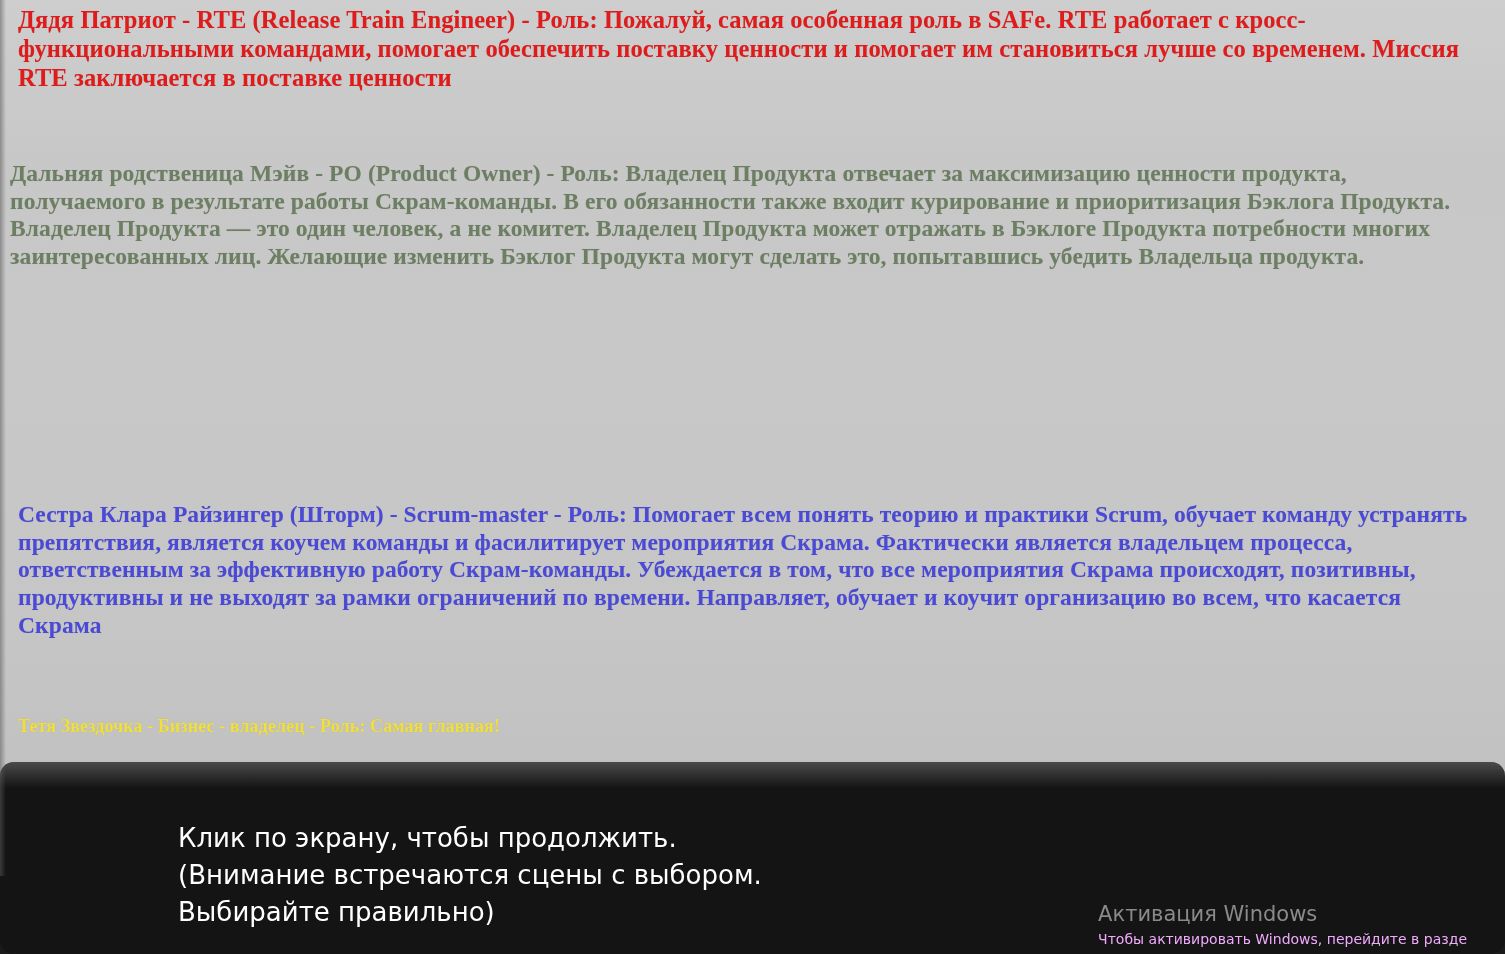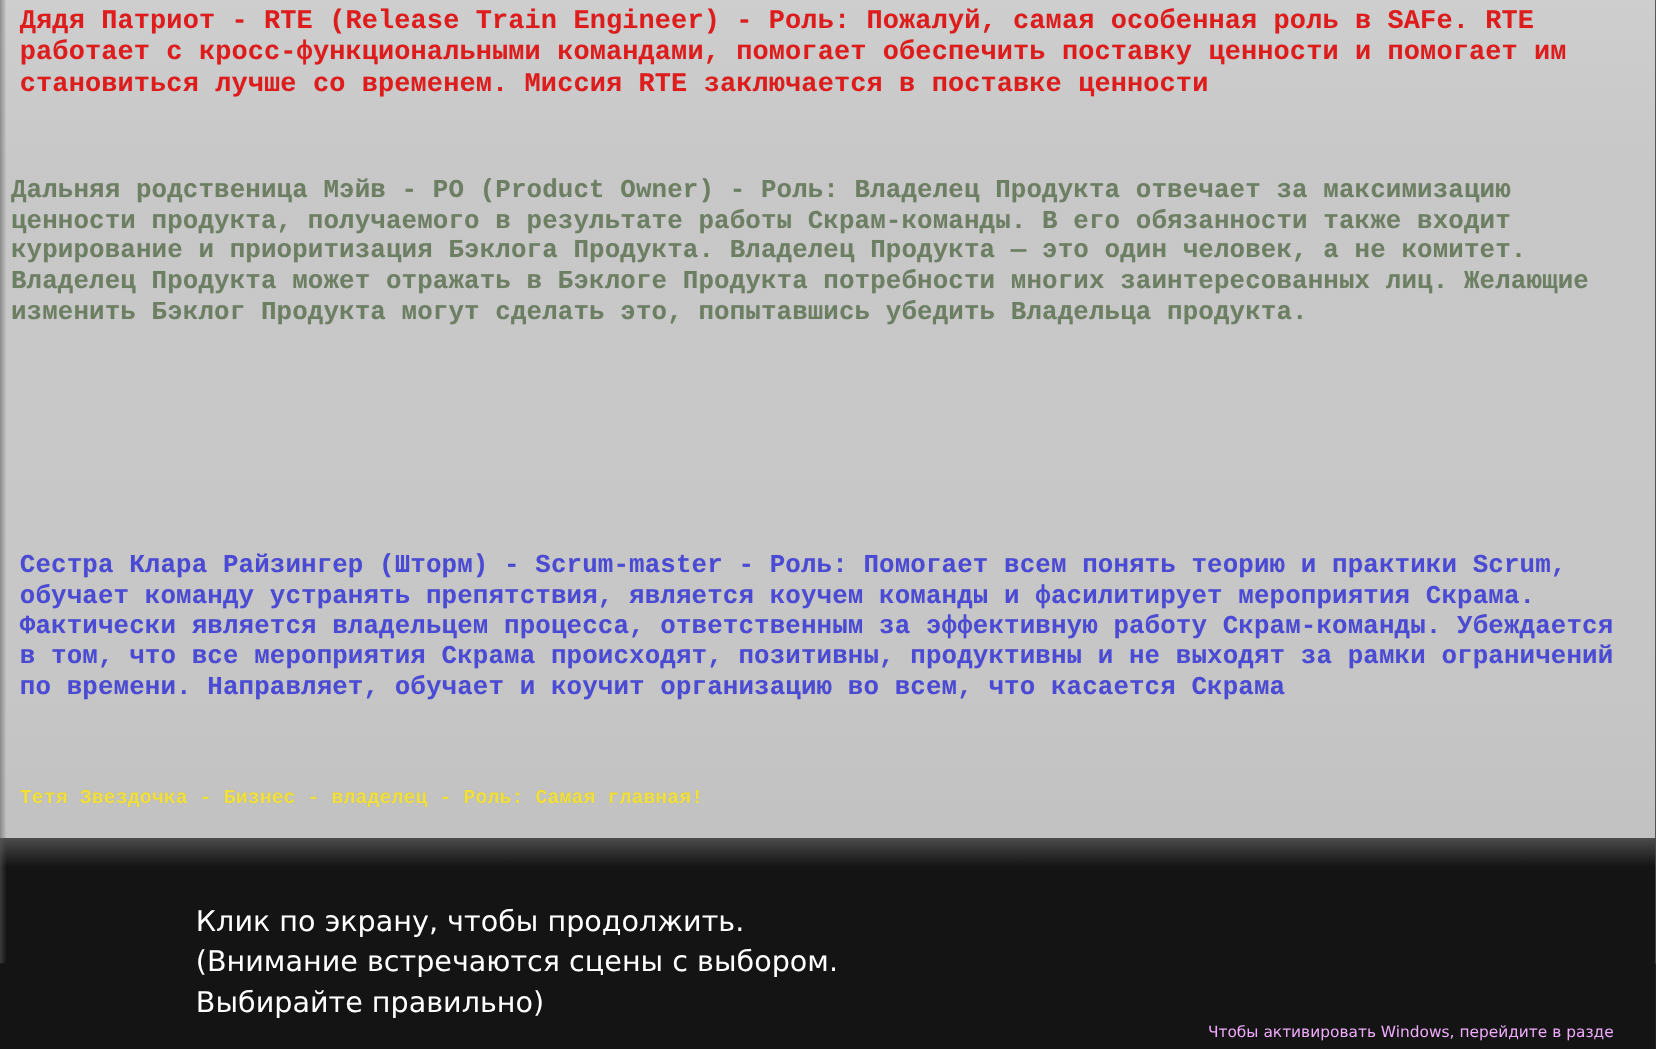--- a/index.html
+++ b/index.html
@@ -24,21 +24,20 @@
 
   
   #slide {
     position: absolute;
     left: 0;
     top: 0;
     width: 1505px;
     height: 876px;
     background: #c9c9c9;
     overflow: hidden;
-    font-family: Liberation Mono, monospace;
   }
   
   #slide::after {
     content: "";
     position: absolute;
     inset: 0;
     background: linear-gradient(to bottom,
        rgba(210,210,210,0.55) 0%,
        rgba(196,196,196,0.30) 18%,
        rgba(190,190,190,0.10) 45%,
@@ -105,20 +104,21 @@
 
   
   #bottom {
     position: absolute;
     left: 0;
     top: 762px;
     width: 1505px;
     height: 192px;
     background: #141414;
     overflow: hidden;
+    border-radius: 14px;
   }
   #bottom::before {
     content: "";
     position: absolute;
     left: 0; right: 0; top: 0;
     height: 26px;
     background: linear-gradient(to bottom, rgba(120,120,120,0.55), rgba(20,20,20,0));
     pointer-events: none;
   }
   #caption {
@@ -170,17 +170,18 @@
     <div class="para" id="p-biz">Тетя Звездочка - Бизнес - владелец - Роль: Самая главная!</div>
 
   </div>
 
   <div id="bottom">
     <div id="caption">Клик по экрану, чтобы продолжить.
 (Внимание встречаются сцены с выбором.
 Выбирайте правильно)</div>
 
     <div id="watermark">
+      <div class="wm-title">Активация Windows</div>
       <div class="wm-sub">Чтобы активировать Windows, перейдите в разде</div>
     </div>
   </div>
 
 </div>
 
 </body></html>

